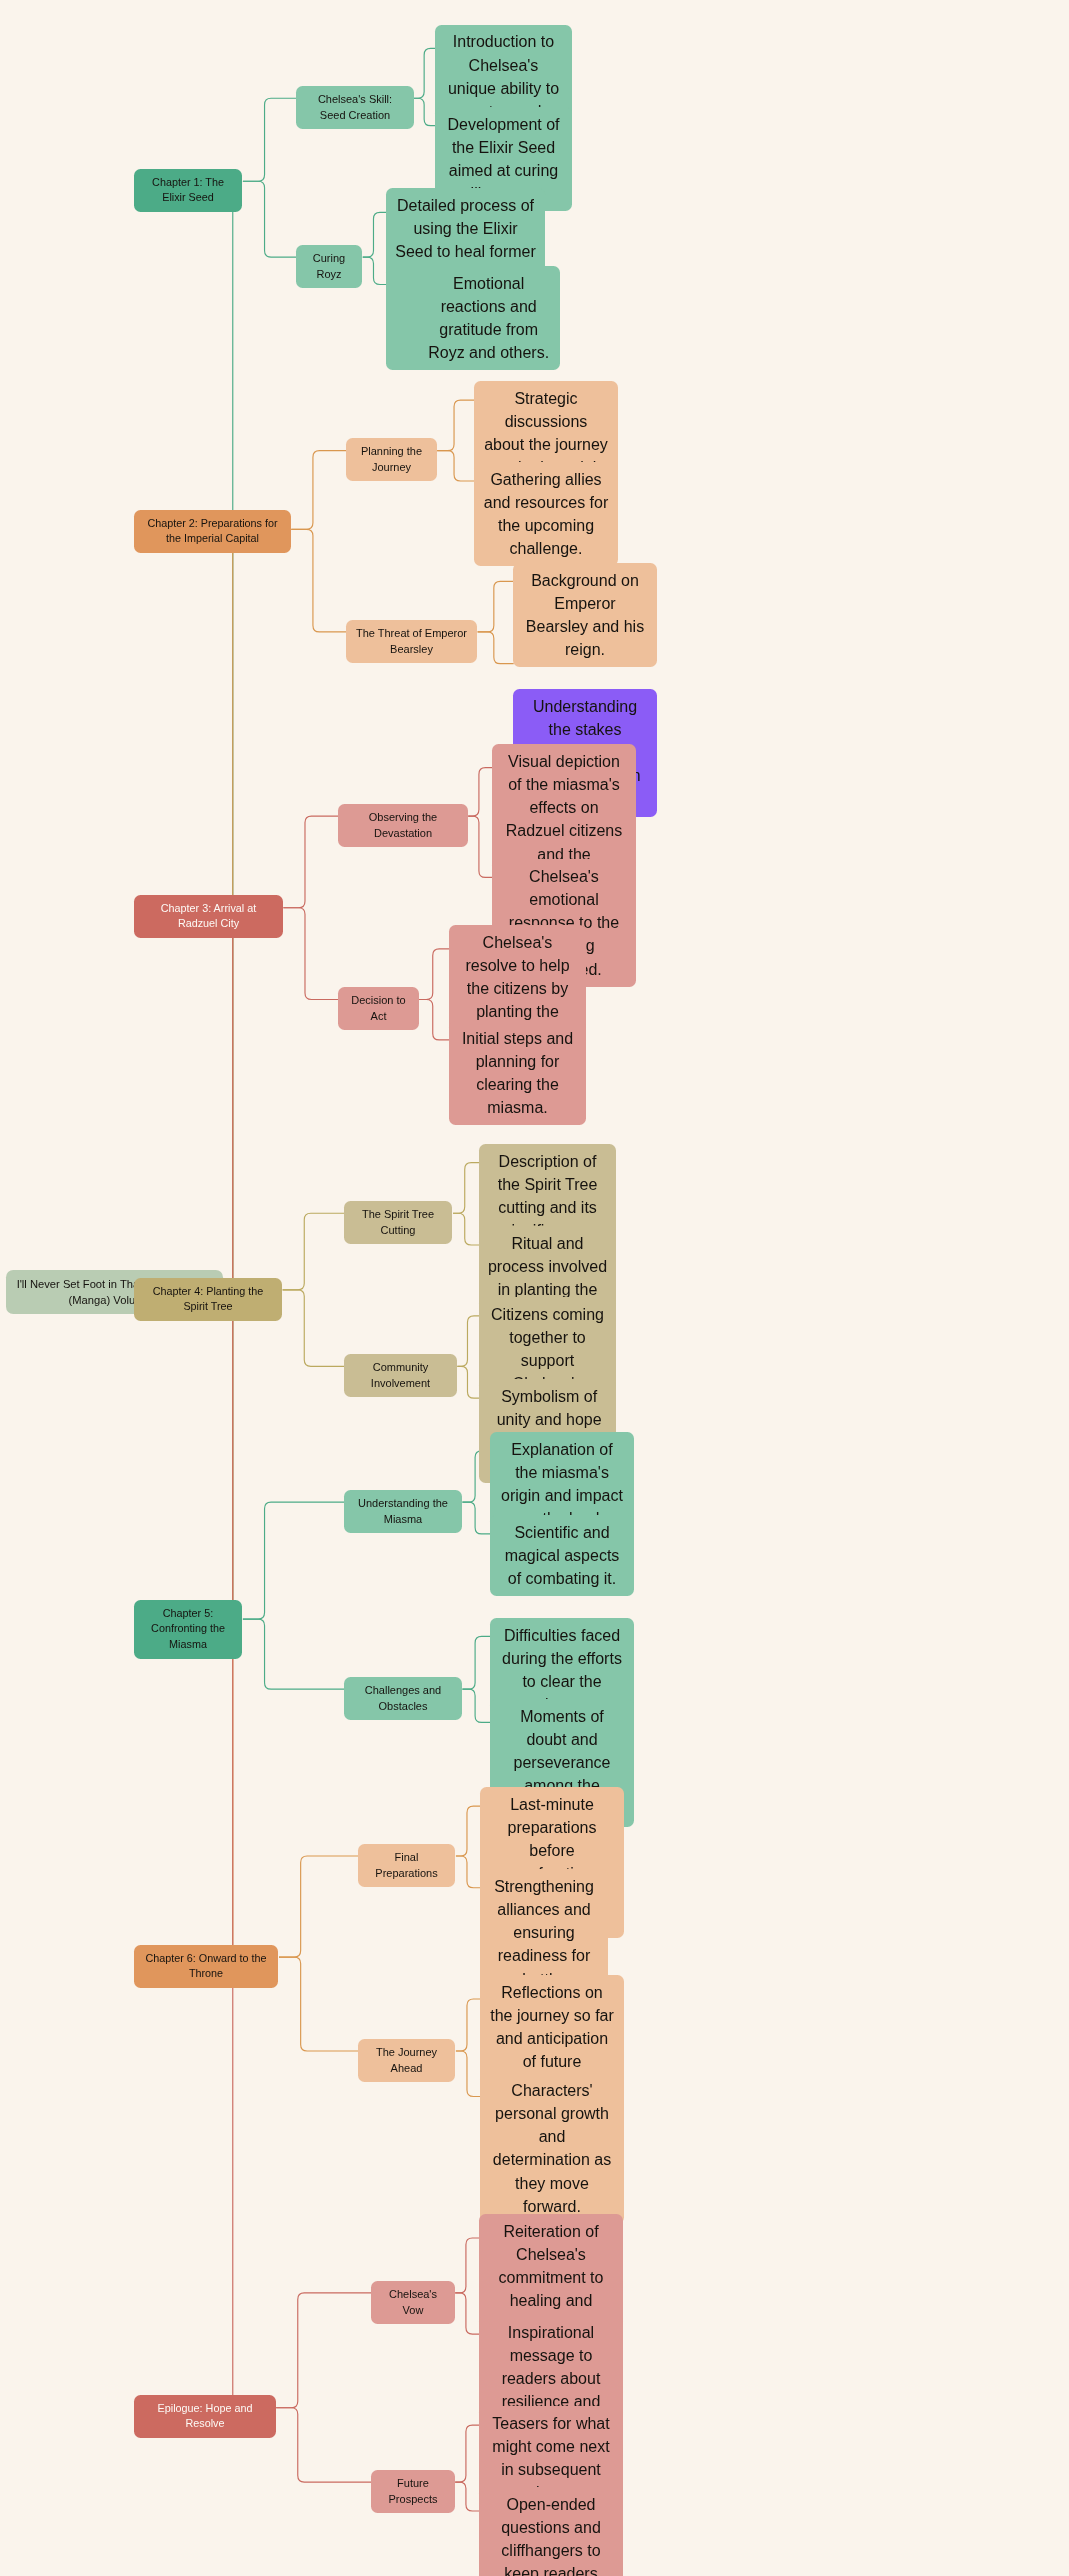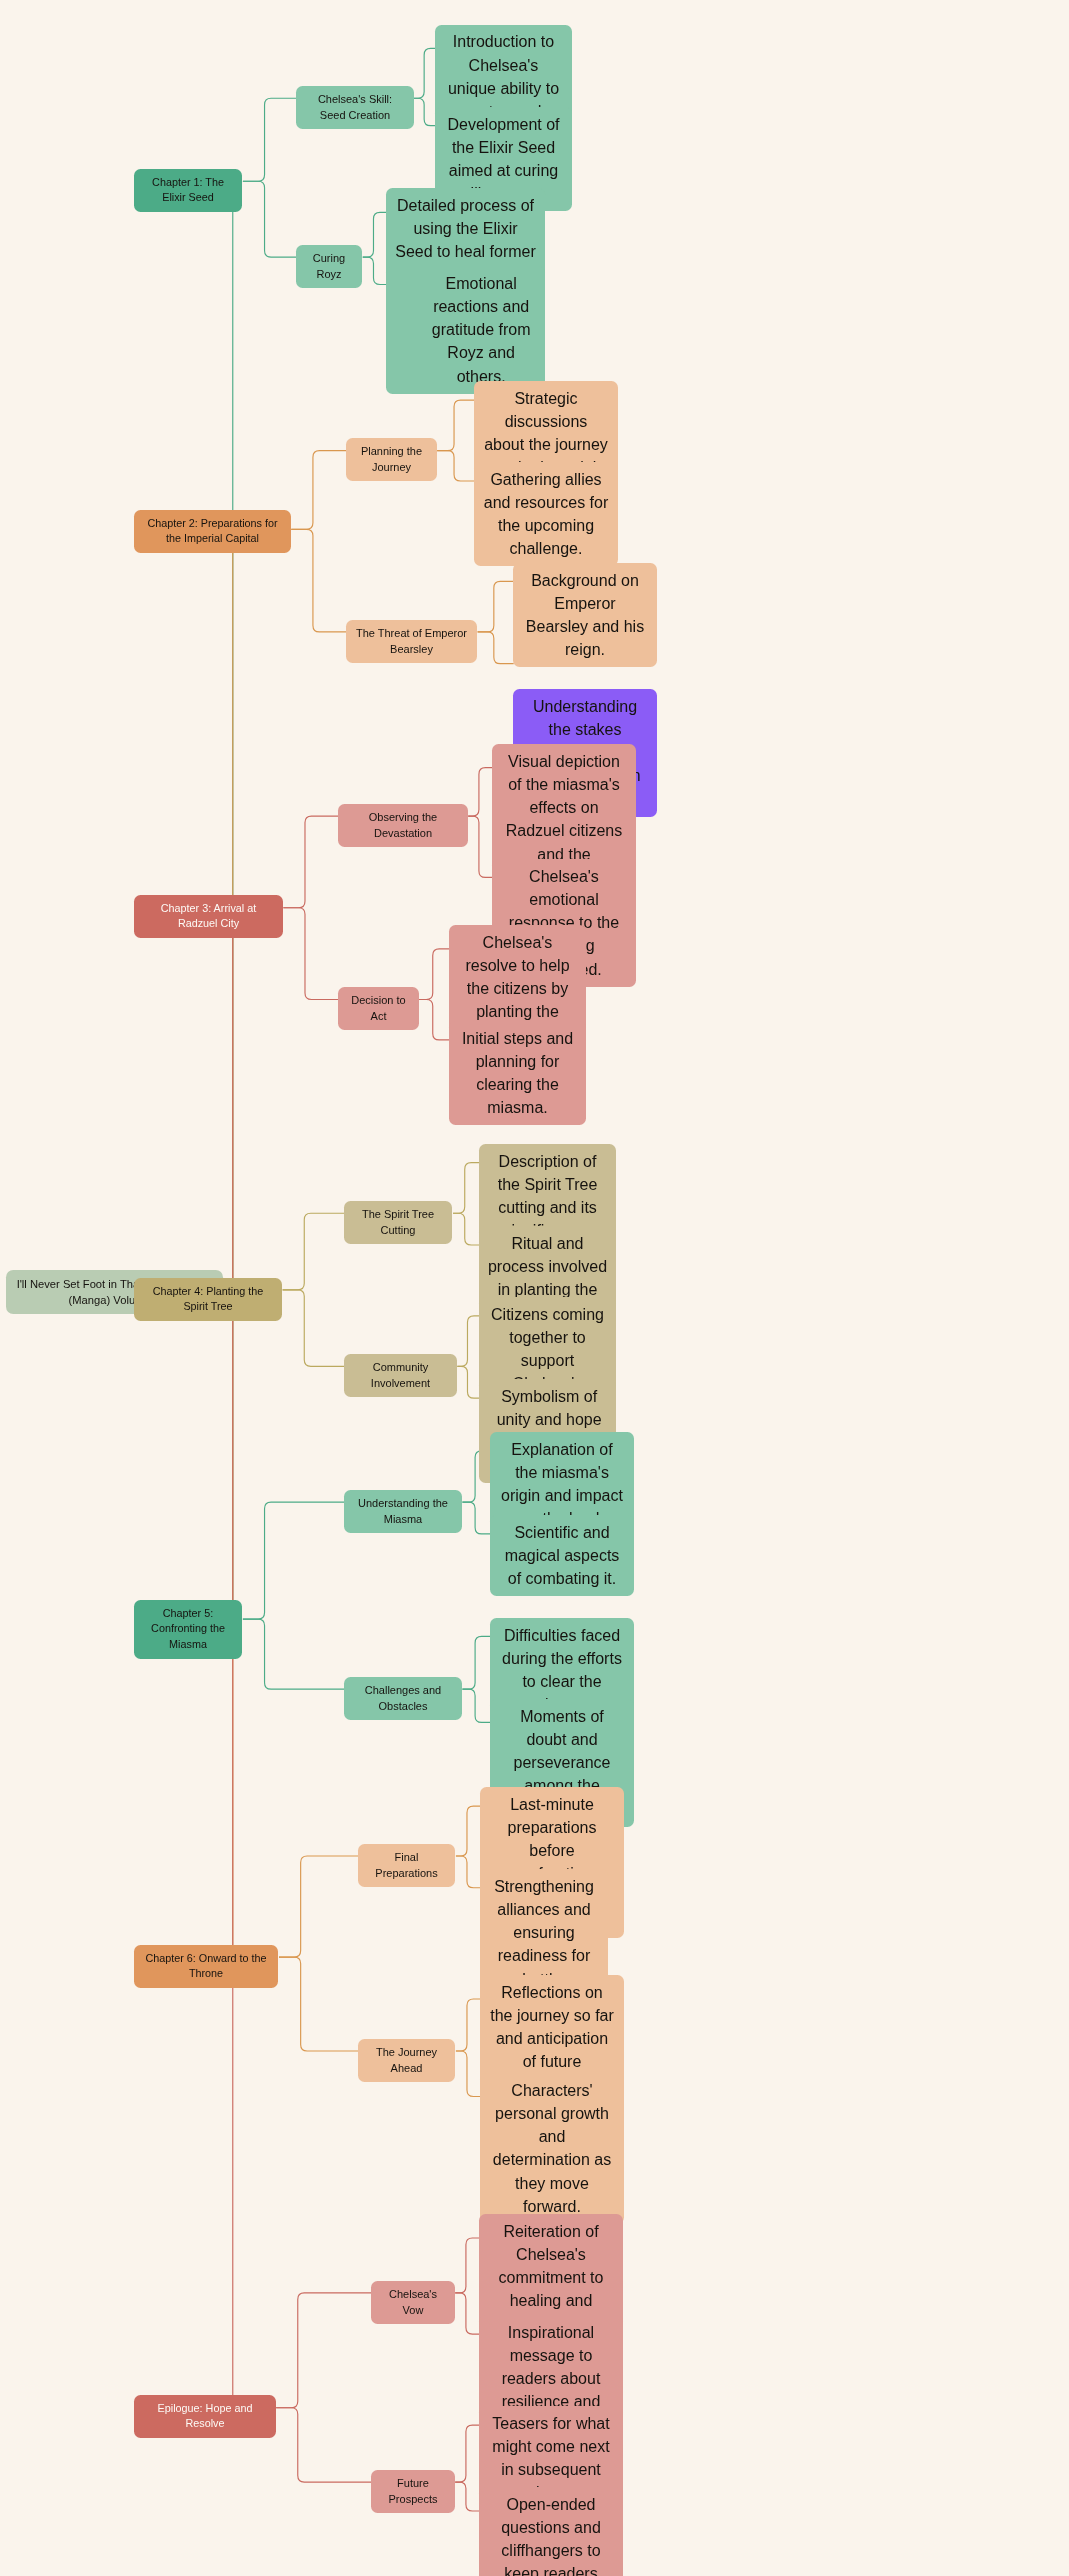--- a/index.html
+++ b/index.html
@@ -125,21 +125,21 @@
     </div>
     <div class="node lvl3" style="left: 435px; top: 107px; width: 137px; min-height: 38px; background: rgb(133, 198, 169);">
       <span>Development of the Elixir Seed aimed at curing illnesses.</span>
     </div>
     <div class="node lvl2" style="left: 296px; top: 245px; width: 66px; min-height: 24.6px; background: rgb(133, 198, 169);">
       <span>Curing Royz</span>
     </div>
     <div class="node lvl3" style="left: 386px; top: 188px; width: 159px; min-height: 49px; background: rgb(133, 198, 169);">
       <span>Detailed process of using the Elixir Seed to heal former emperor Royz.</span>
     </div>
-    <div class="node lvl3" style="left: 386px; top: 266px; width: 159px; min-height: 38px; background: rgb(133, 198, 169); padding-left: 40px;">
+    <div class="node lvl3" style="left: 386px; top: 266px; width: 174px; min-height: 38px; background: rgb(133, 198, 169); padding-left: 40px;">
       <span>Emotional reactions and gratitude from Royz and others.</span>
     </div>
     <div class="node lvl1" style="left: 134px; top: 510px; width: 157px; min-height: 39px; background: rgb(224, 150, 92);">
       <span>Chapter 2: Preparations for the Imperial Capital</span>
     </div>
     <div class="node lvl2" style="left: 346px; top: 438px; width: 91px; min-height: 24.6px; background: rgb(238, 192, 155);">
       <span>Planning the Journey</span>
     </div>
     <div class="node lvl3" style="left: 474px; top: 381px; width: 144px; min-height: 38px; background: rgb(238, 192, 155);">
       <span>Strategic discussions about the journey to the imperial capital.</span>

